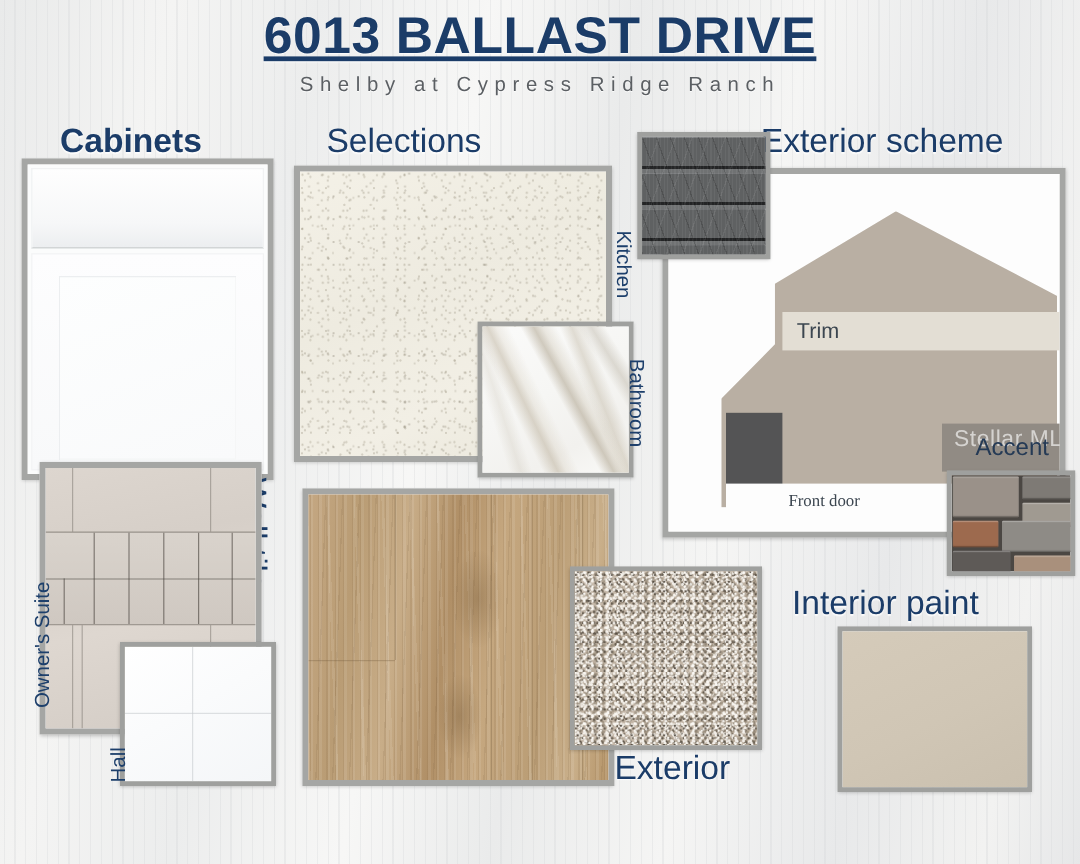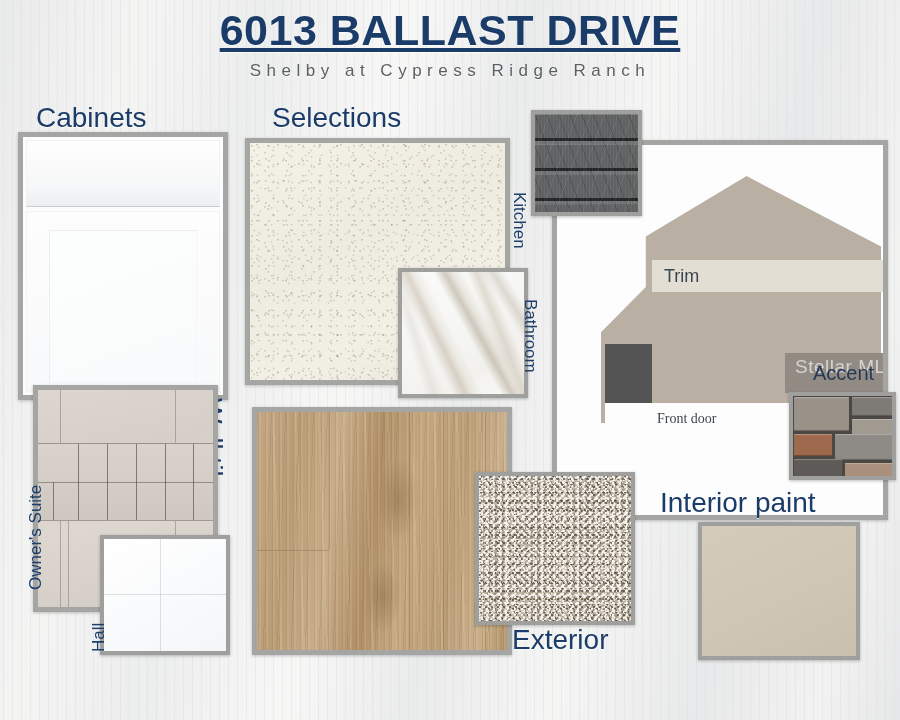--- a/index.html
+++ b/index.html
@@ -260,21 +260,21 @@
   #footnotes div { white-space:nowrap; }
 </style>
 </head>
 <body>
 
 <div id="board">
 
   <div id="title">6013 BALLAST DRIVE</div>
   <div id="subtitle">Shelby at Cypress Ridge Ranch</div>
 
-  <div class="heading" style="left:36px; top:104px;">Cabinets</div>
+  <div class="heading" style="left:50px; top:104px;font-weight:bold;">Cabinets</div>
 
   <div class="sw frame" style="left:18px; top:132px; width:210px; height:268px;">
     <div id="cab-door">
       <div class="cab-drawer"></div>
       <div class="cab-panel">
         <div class="cab-inner"></div>
       </div>
     </div>
   </div>
 
@@ -283,22 +283,23 @@
   <div class="sw frame" style="left:245px; top:138px; width:265px; height:247px;">
     <div id="ctop-kitchen-fill"></div>
   </div>
   <div class="vlabel down" style="left:528px; top:192px;">Kitchen</div>
 
   <div class="sw frame-thin" style="left:398px; top:268px; width:130px; height:130px;">
     <div id="ctop-bath-fill"></div>
   </div>
   <div class="vlabel down" style="left:539px; top:299px;">Bathroom</div>
 
-
-  <div class="sw frame" style="left:552px; top:140px; width:336px; height:380px;">
+  <div class="heading" style="left:634px; top:104px;">Exterior scheme</div>
+
+  <div class="sw frame" style="left:552px; top:140px; width:336px; height:308px;">
     <div id="ext-stage">
       <div id="house"></div>
 
       <div id="trim-band"></div>
       <div id="trim-label">Trim</div>
 
       <div id="accent-box"></div>
       <div id="watermark">Stellar MLS</div>
       <div id="accent-label">Accent</div>
 

